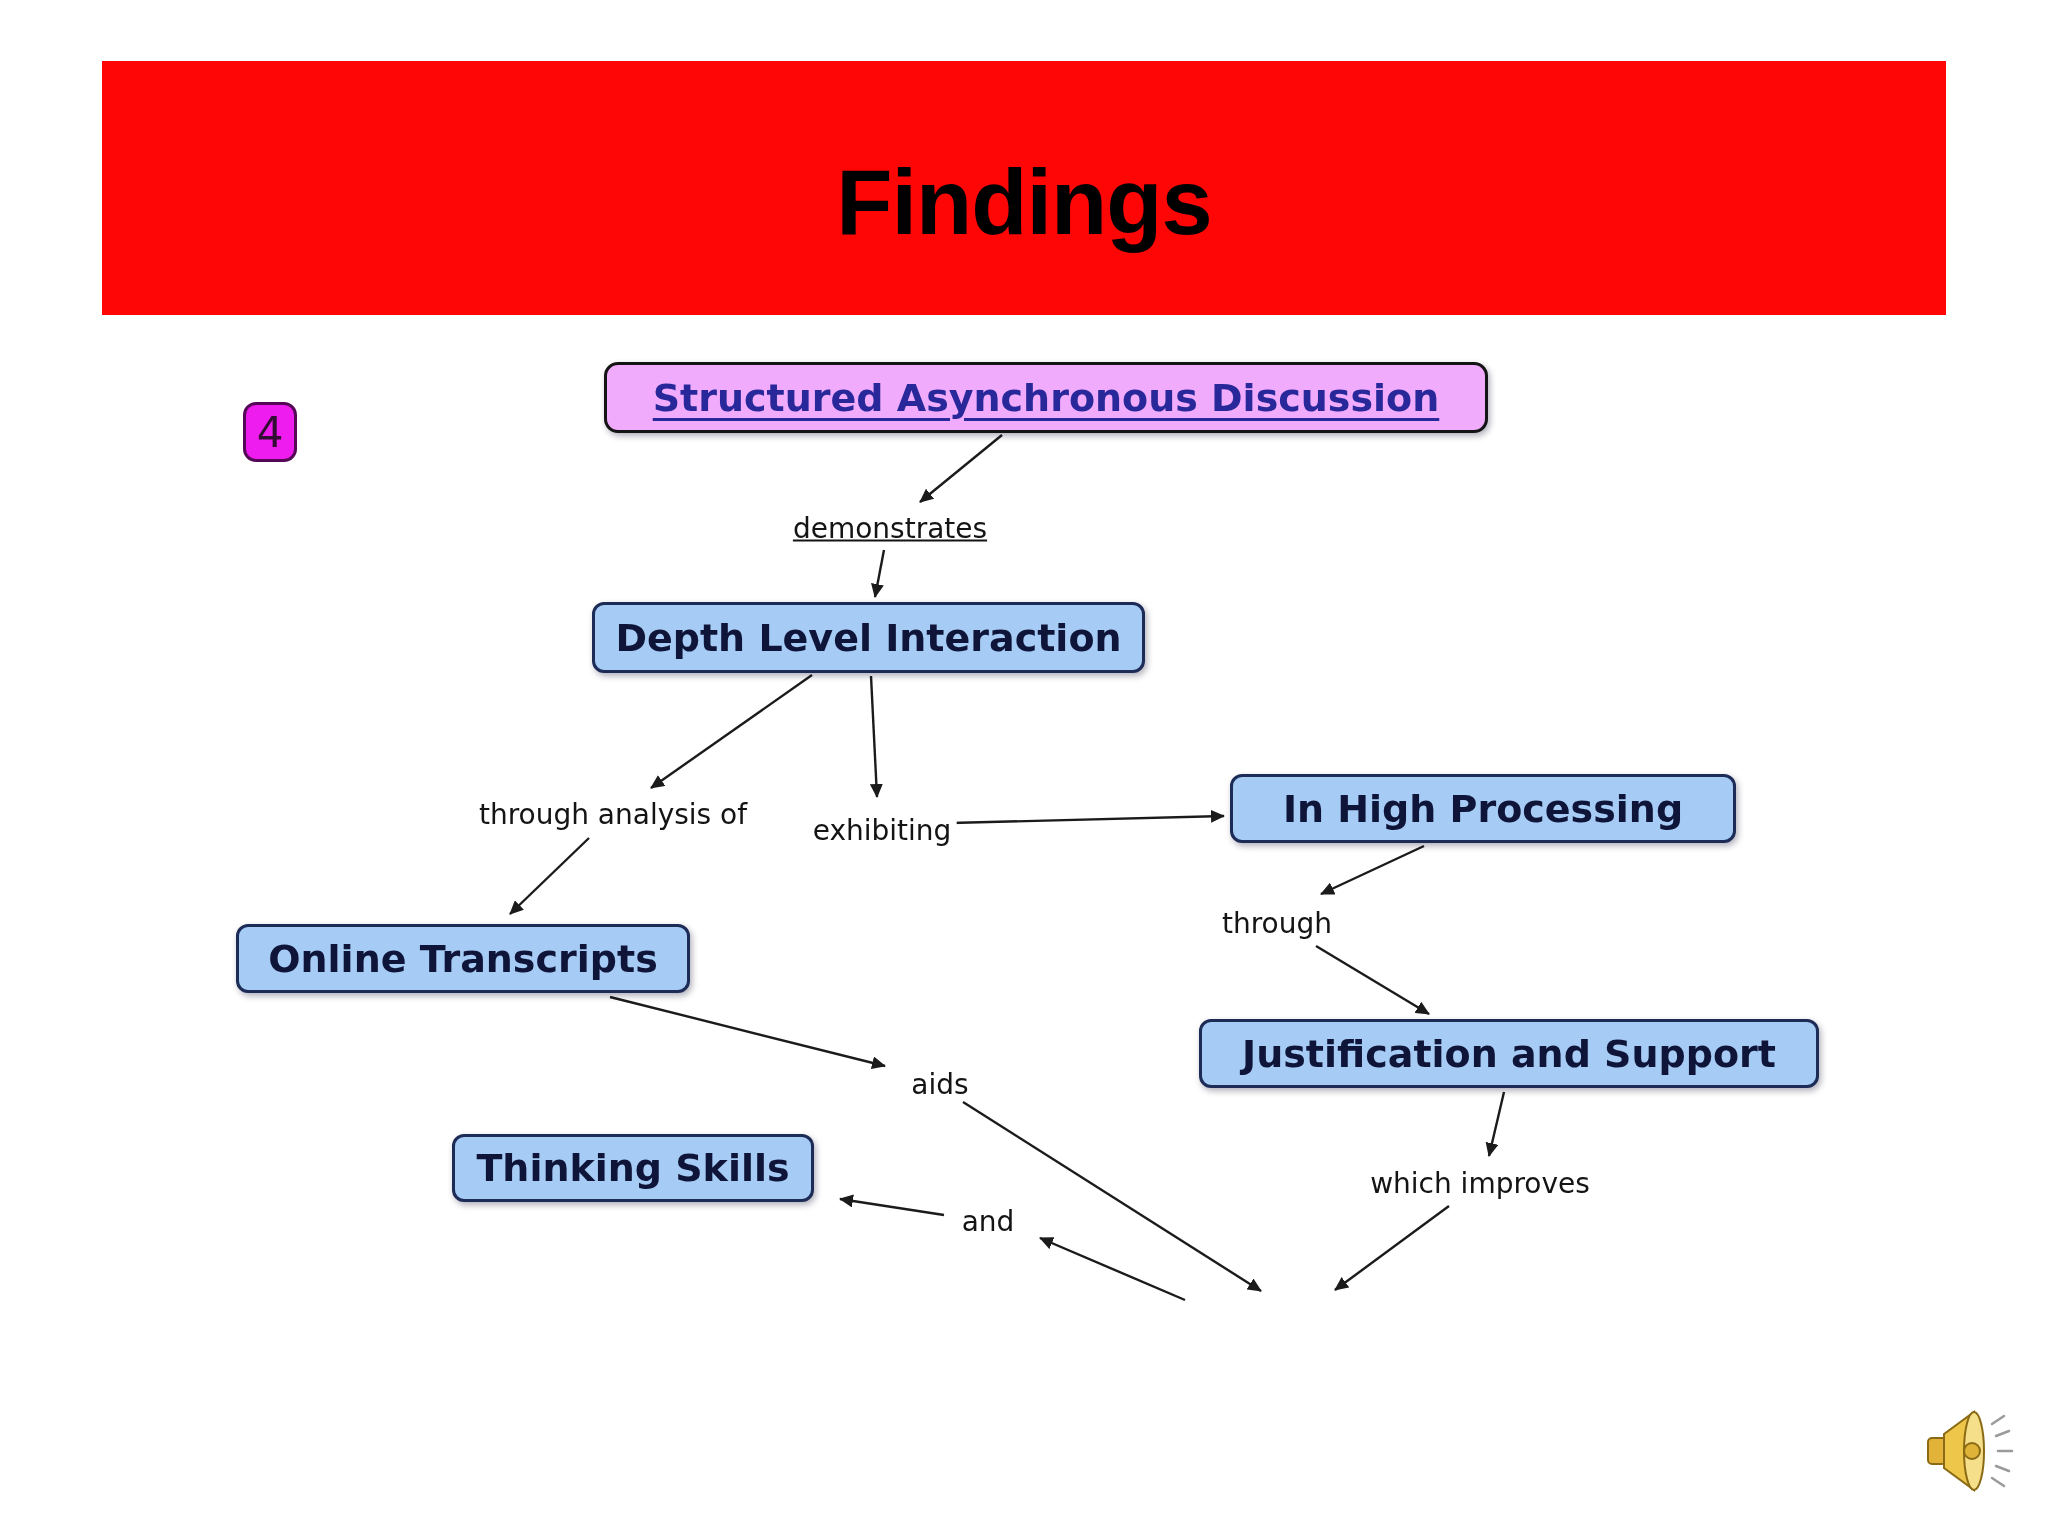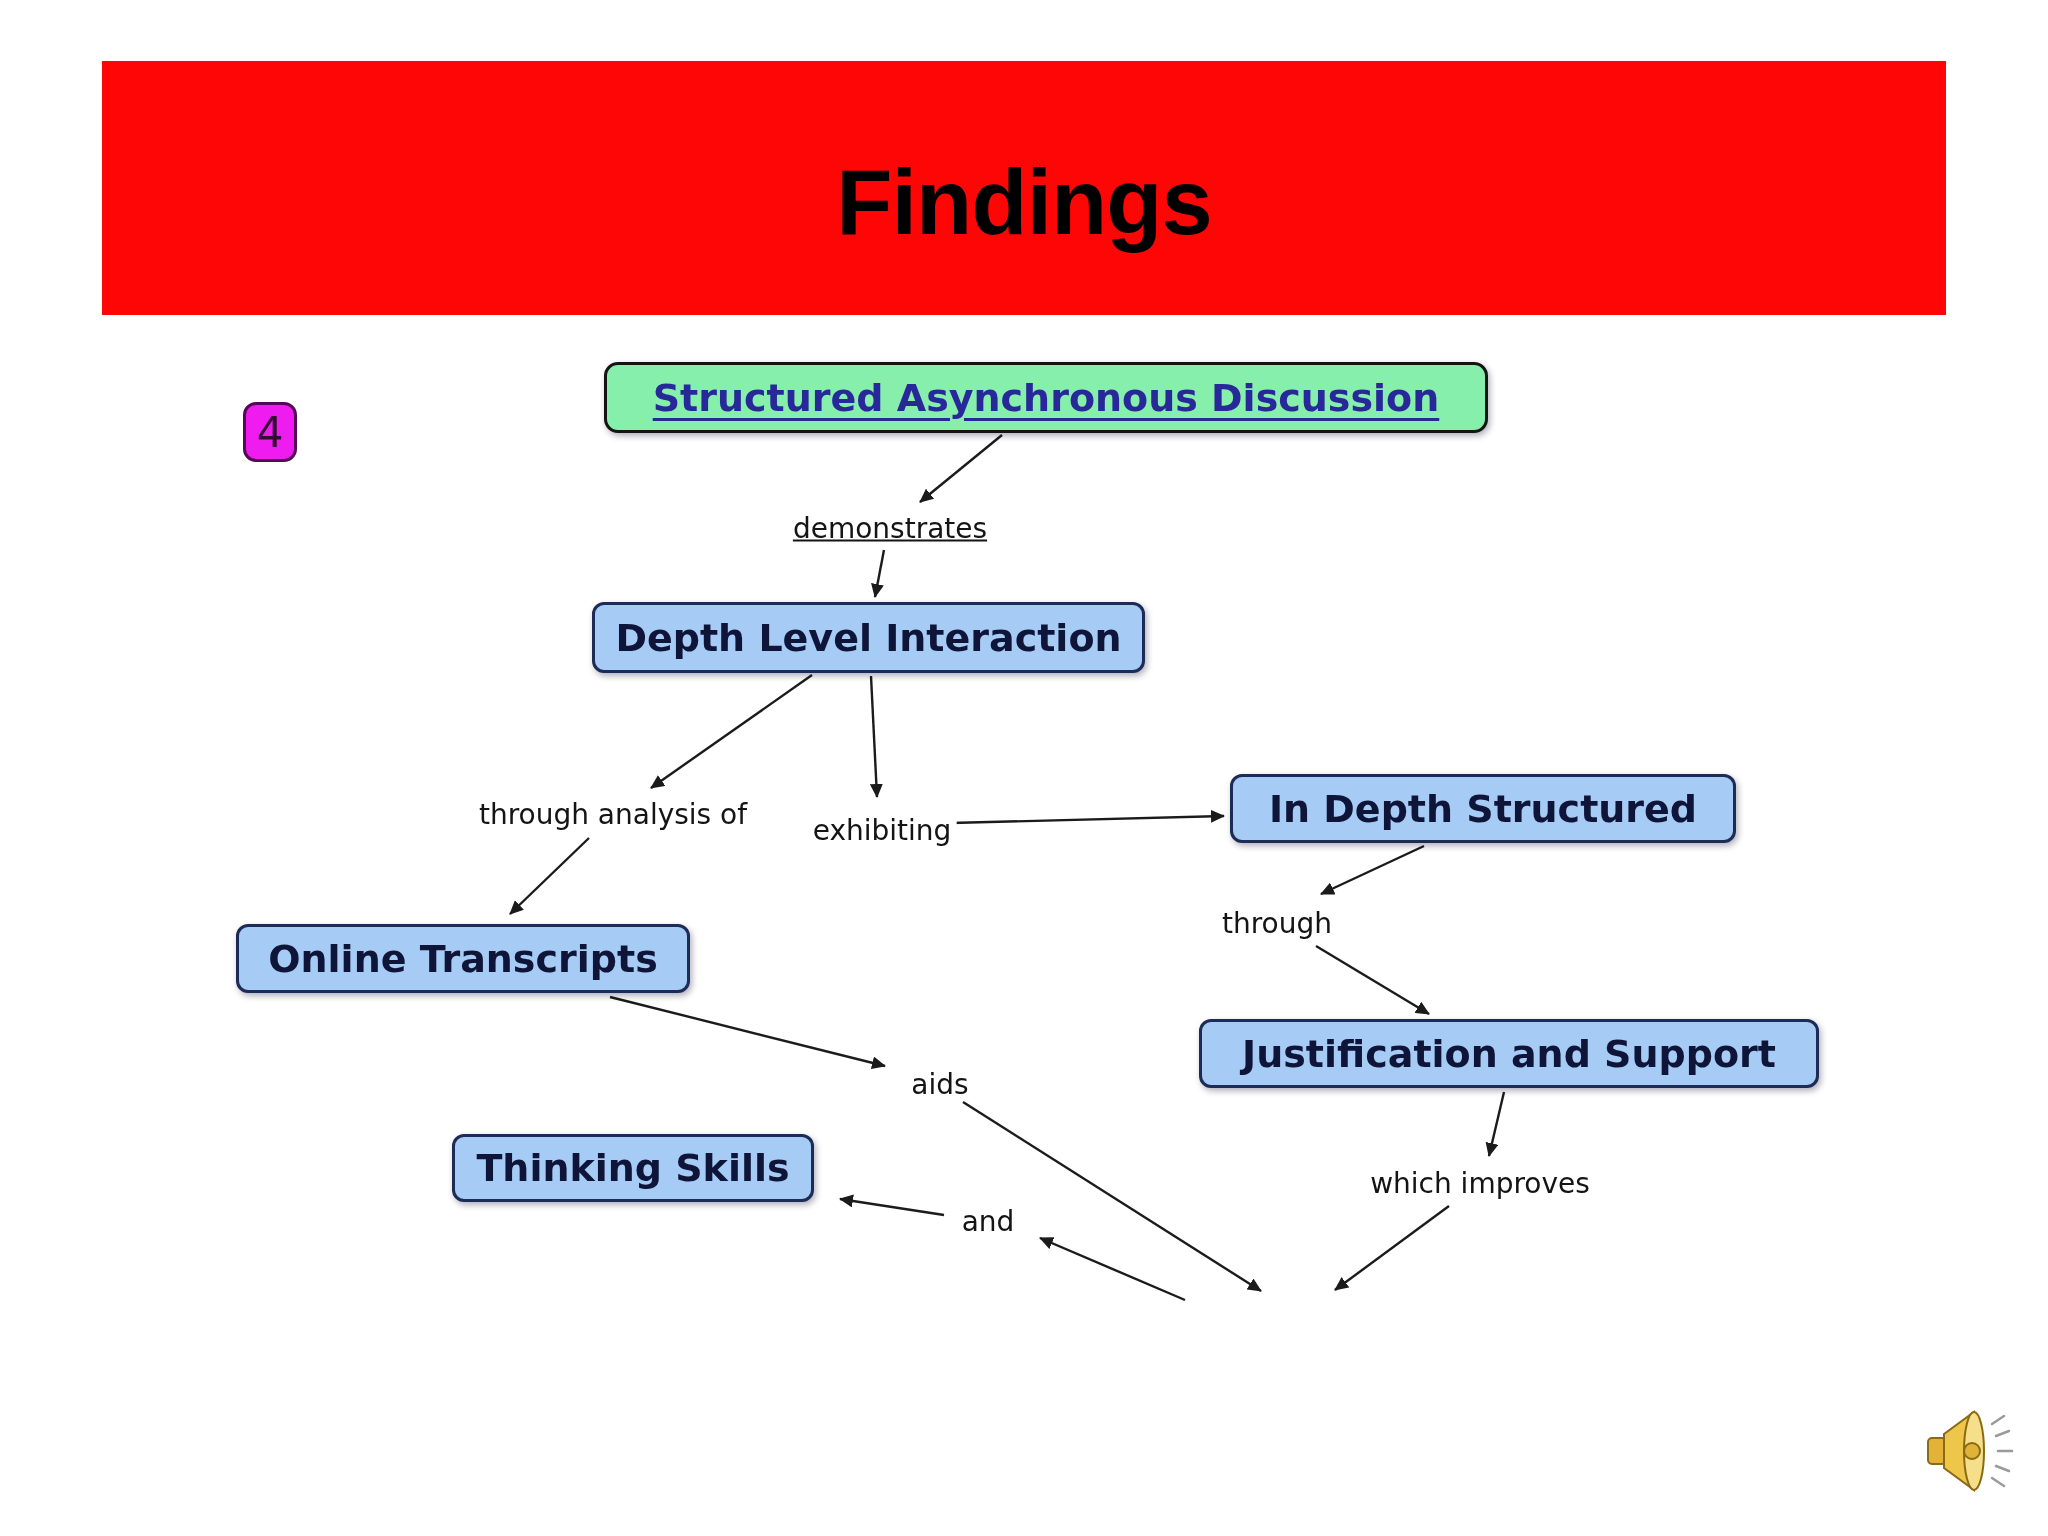--- a/index.html
+++ b/index.html
@@ -30,21 +30,21 @@
     position:absolute;box-sizing:border-box;
     background:var(--node-fill,#a6cbf5);
     border:3px solid var(--node-border,#1d2b57);
     border-radius:12px;
     color:var(--node-text,#0f1538);
     font-weight:bold;font-size:38px;white-space:nowrap;
     display:flex;align-items:center;justify-content:center;
     box-shadow:2px 3px 6px rgba(30,30,60,.35);
   }
   .node.root{
-    background:#86efac;border:3px solid #141414;border-radius:14px;
+    background:#f0abfc;border:3px solid #141414;border-radius:14px;
     color:#28289b;text-decoration:underline;
     text-decoration-thickness:3px;text-underline-offset:7px;
   }
   
   .link-label{
     position:absolute;transform:translate(-50%,-50%);
     font-size:28px;color:#141414;background:#fff;padding:0 5px;
     white-space:nowrap;
   }
   
@@ -84,21 +84,21 @@
       <line x1="1449" y1="1206" x2="1335" y2="1290" marker-end="url(#ah)"></line>
       <line x1="1185" y1="1300" x2="1040" y2="1238" marker-end="url(#ah)"></line>
       <line x1="944" y1="1215" x2="840" y2="1199" marker-end="url(#ah)"></line>
     </g>
   </svg>
 
   <div class="node root" style="left:604px;top:362px;width:884px;height:71px;">Structured Asynchronous Discussion</div>
 
   <div class="node" style="left:592px;top:602px;width:553px;height:71px;">Depth Level Interaction</div>
 
-  <div class="node" style="left:1230px;top:774px;width:506px;height:69px;">In Depth Structured</div>
+  <div class="node" style="left:1230px;top:774px;width:506px;height:69px;">In High Processing</div>
 
   <div class="node" style="left:236px;top:924px;width:454px;height:69px;">Online Transcripts</div>
 
   <div class="node" style="left:1199px;top:1019px;width:620px;height:69px;">Justification and Support</div>
 
   <div class="node" style="left:452px;top:1134px;width:362px;height:68px;">Thinking Skills</div>
 
 
   <span class="link-label" style="left:890px;top:528px;text-decoration:underline;">demonstrates</span>
   <span class="link-label" style="left:613px;top:814px;">through analysis of</span>

